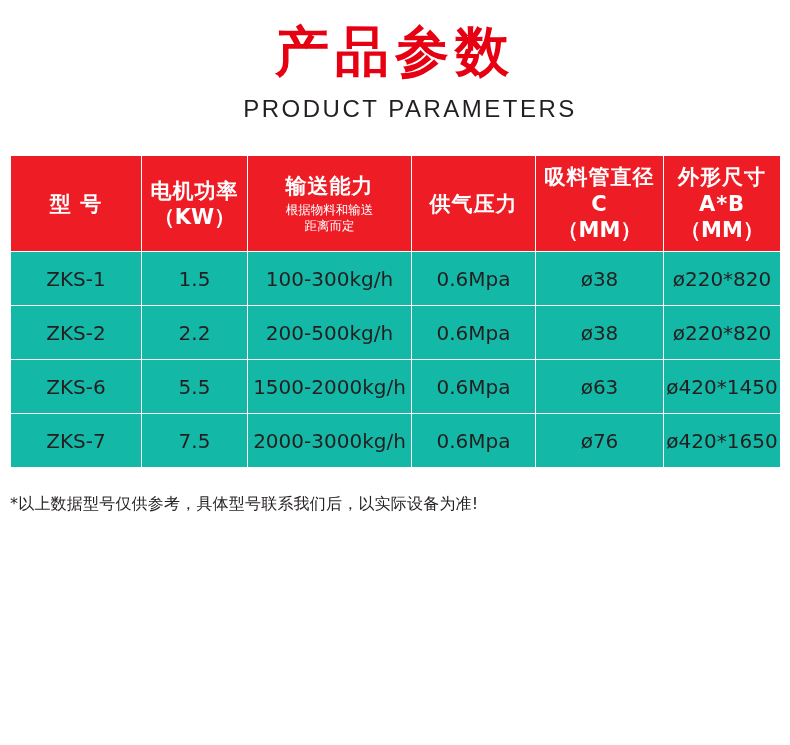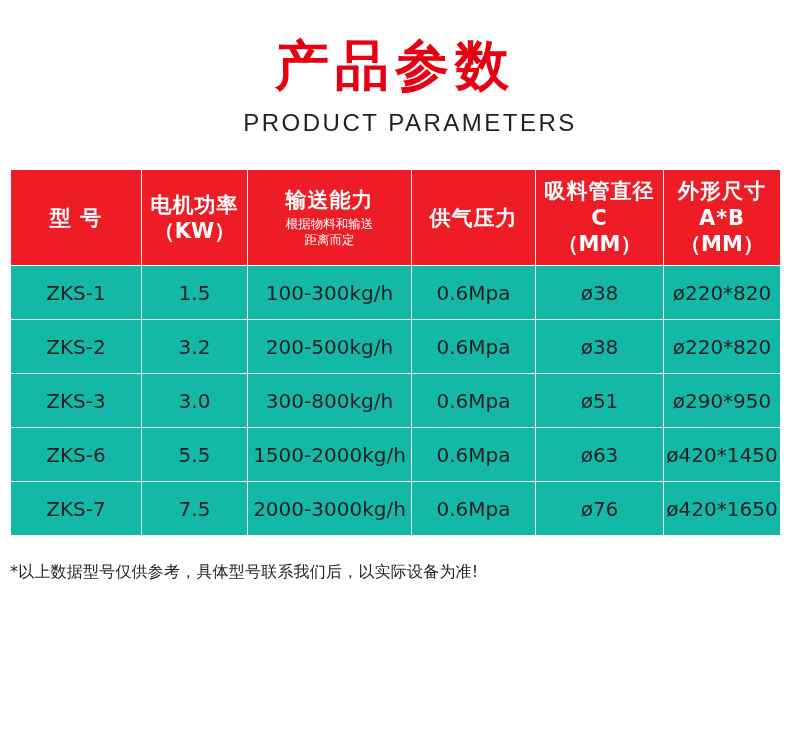--- a/index.html
+++ b/index.html
@@ -17,21 +17,21 @@
   }
   .page {
     width: 790px;
     height: 745px;
     position: relative;
     display: flex;
     flex-direction: column;
     align-items: center;
   }
   .title-cn {
-    margin-top: 36px;
+    margin-top: 22px;
     font-size: 54px;
     font-weight: bold;
     color: #e60012;
     letter-spacing: 6px;
     line-height: 1.1;
     font-family: "DejaVu Sans", "Liberation Sans", sans-serif;
   }
   .title-en {
     margin-top: 14px;
     font-size: 24px;
@@ -155,33 +155,25 @@
         <tr>
           <td>ZKS-1</td>
           <td>1.5</td>
           <td>100-300kg/h</td>
           <td>0.6Mpa</td>
           <td>ø38</td>
           <td>ø220*820</td>
         </tr>
         <tr>
           <td>ZKS-2</td>
-          <td>3.2</td>
+          <td>2.2</td>
           <td>200-500kg/h</td>
           <td>0.6Mpa</td>
           <td>ø38</td>
           <td>ø220*820</td>
-        </tr>
-        <tr>
-          <td>ZKS-3</td>
-          <td>3.0</td>
-          <td>300-800kg/h</td>
-          <td>0.6Mpa</td>
-          <td>ø51</td>
-          <td>ø290*950</td>
         </tr>
         <tr>
           <td>ZKS-6</td>
           <td>5.5</td>
           <td>1500-2000kg/h</td>
           <td>0.6Mpa</td>
           <td>ø63</td>
           <td>ø420*1450</td>
         </tr>
         <tr>

